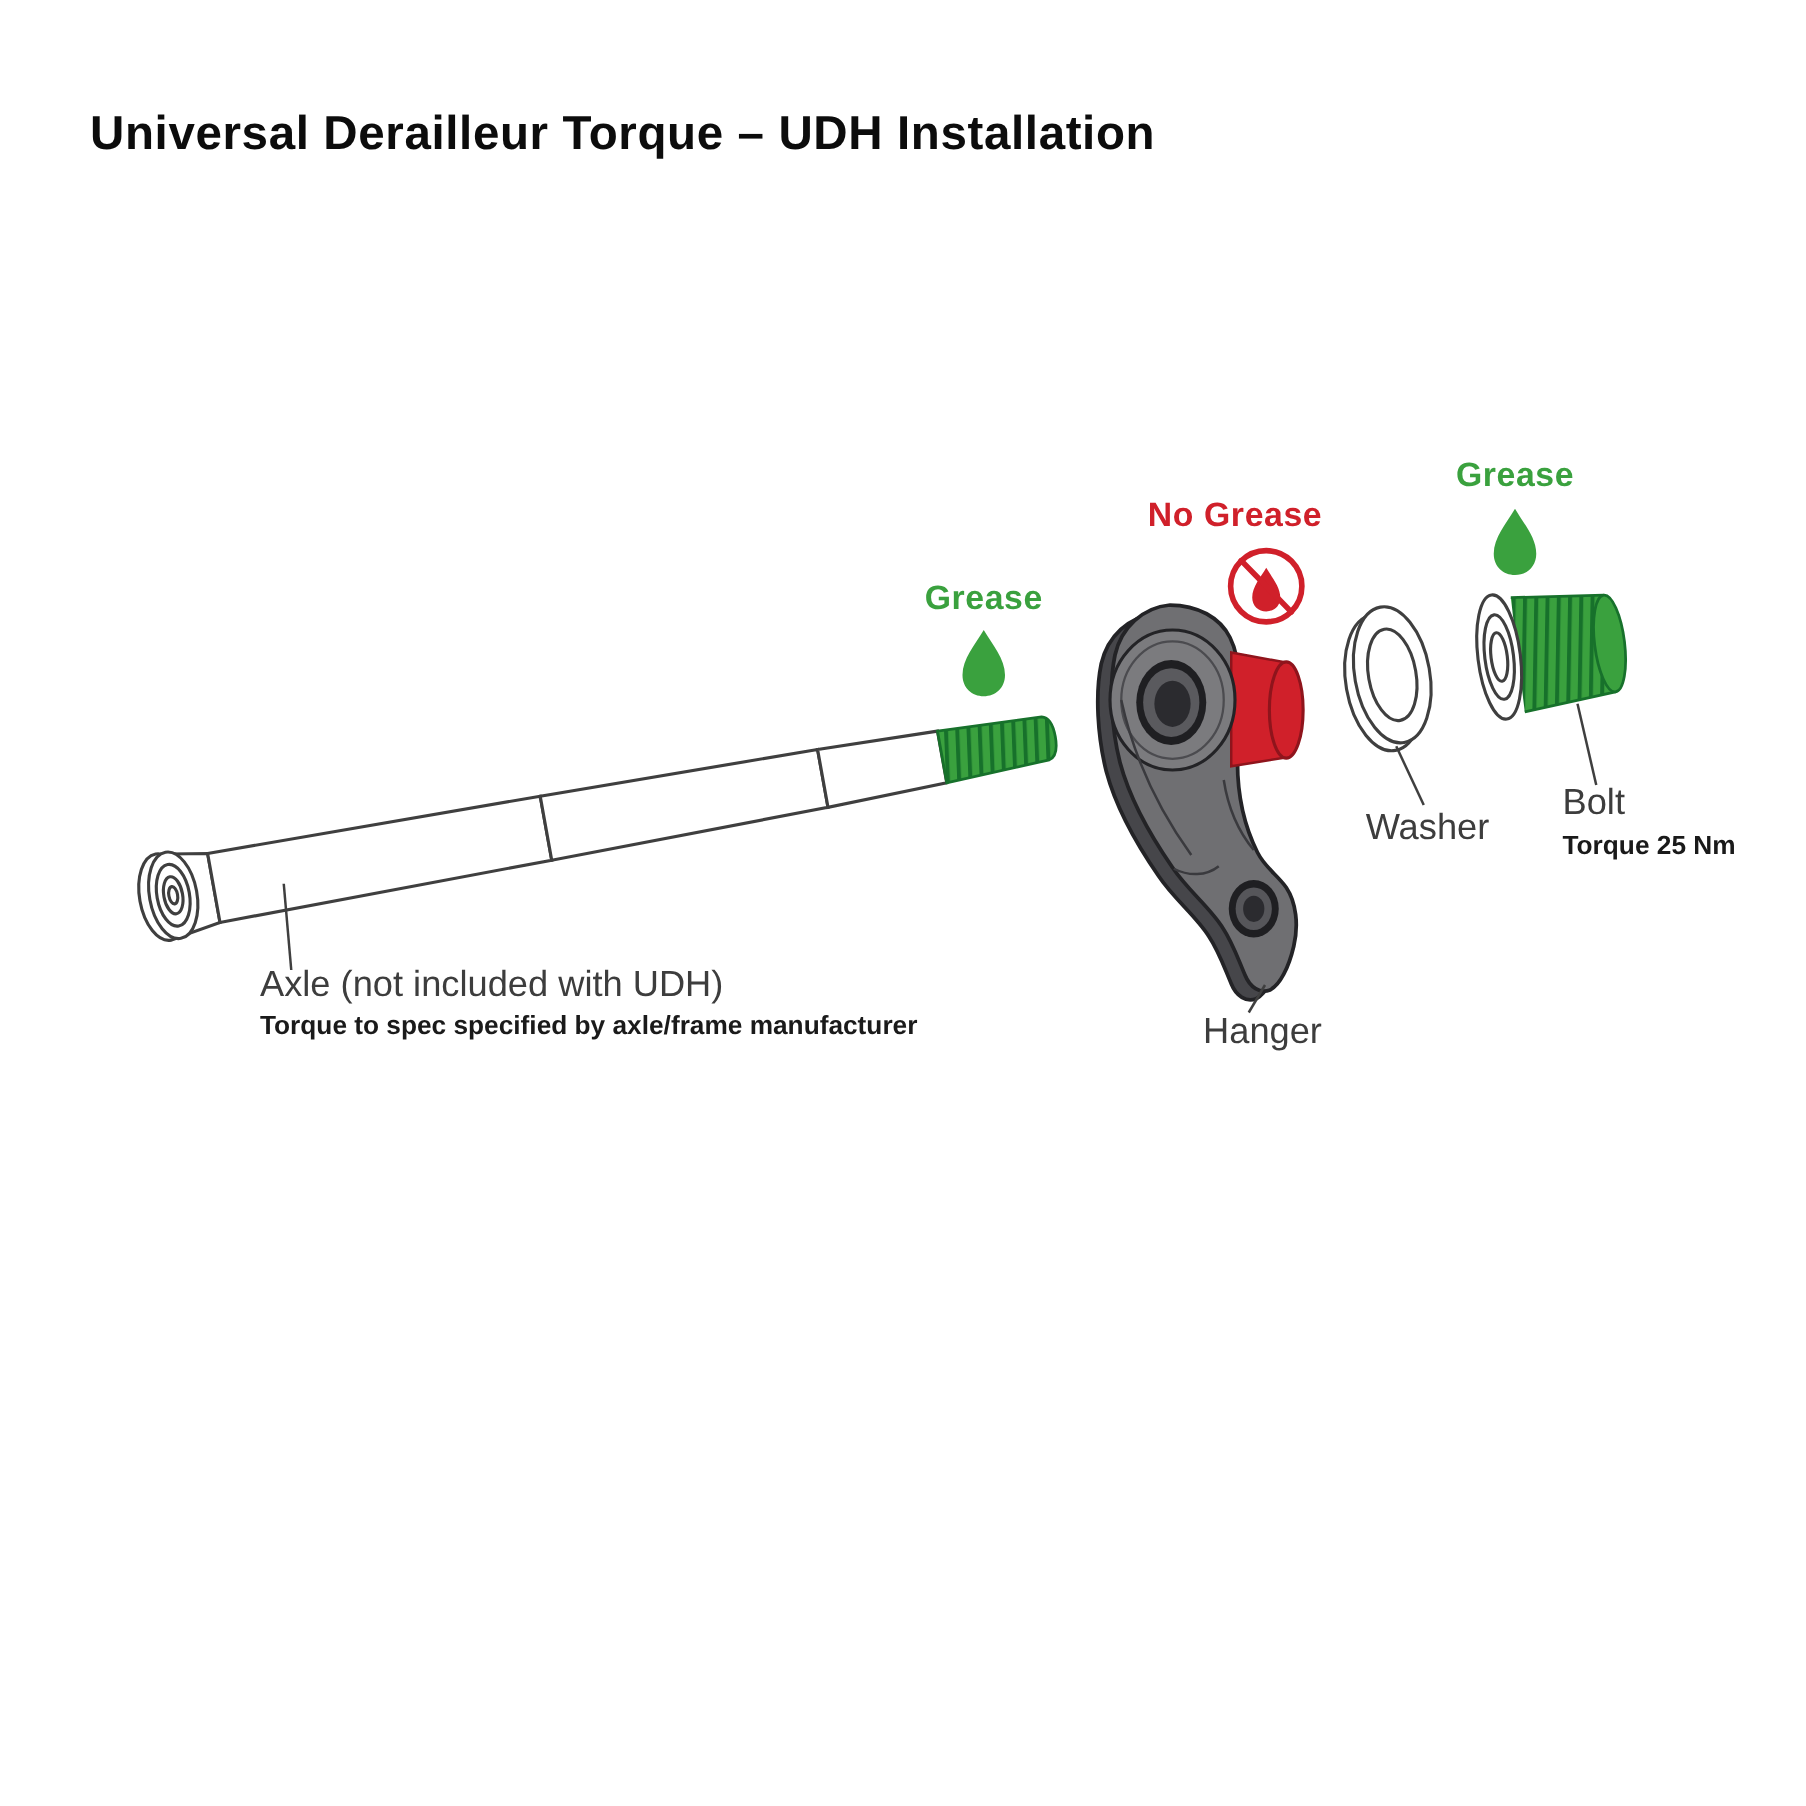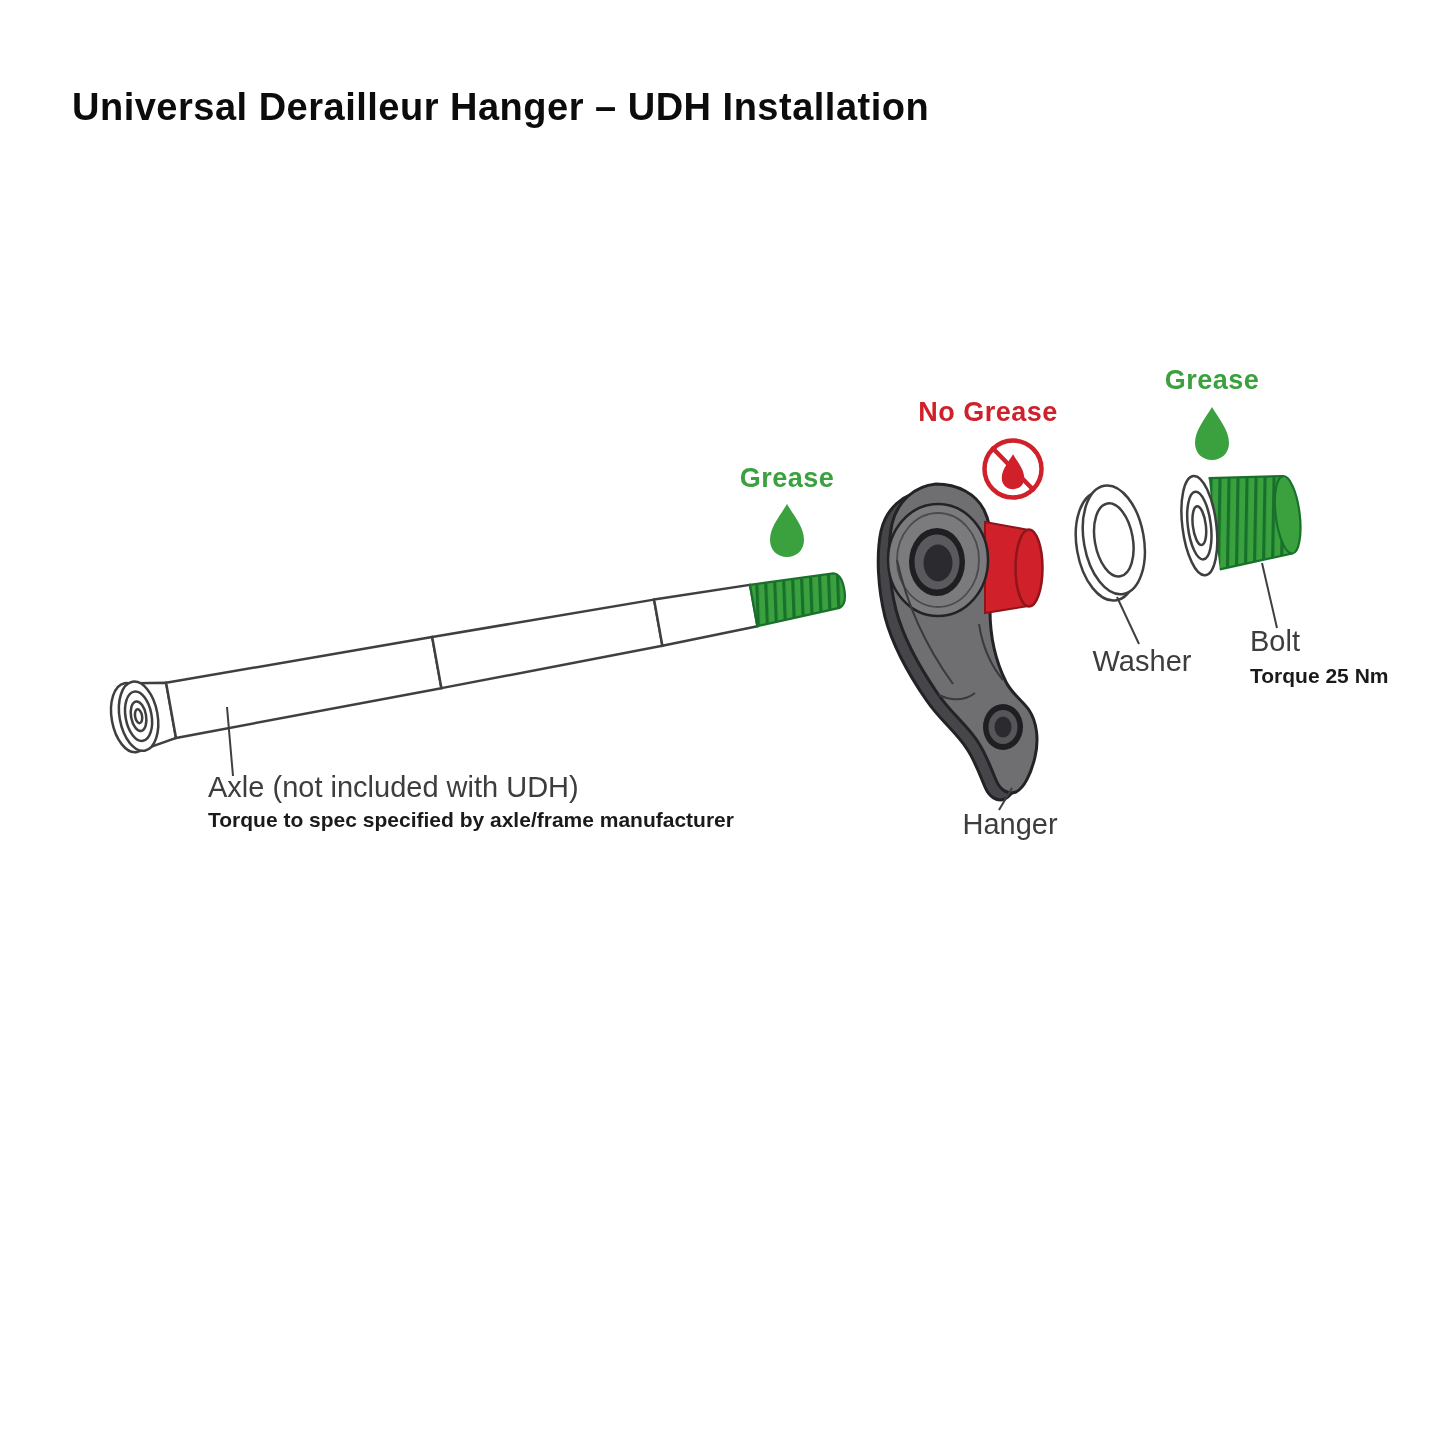--- a/index.html
+++ b/index.html
@@ -22,21 +22,21 @@
   .t-label  { font:400 29px "Liberation Sans", sans-serif; fill:#3d3d3d; }
   .t-note   { font:700 21px "Liberation Sans", sans-serif; fill:#1a1a1a; }
   .leader   { stroke:#3f3f3f; stroke-width:2; fill:none; }
   .ink-line { stroke:#3f3f3f; stroke-width:2.5; fill:#ffffff; }
 </style>
 </head>
 <body>
 
 <div class="page">
 
-  <h1 class="page-title">Universal Derailleur Hanger – UDH Installation</h1>
+  <h1 class="page-title">Universal Derailleur Torque – UDH Installation</h1>
 
   <svg class="diagram" width="1445" height="1445" viewBox="0 0 1445 1445" xmlns="http://www.w3.org/2000/svg" xmlns:xlink="http://www.w3.org/1999/xlink">
 
     <defs>
       <pattern id="patThreads" width="9" height="10" patternUnits="userSpaceOnUse" patternTransform="rotate(8)">
         <rect width="9" height="10" fill="#3aa13e"></rect>
         <rect width="3.2" height="10" fill="#17712b"></rect>
       </pattern>
       <path id="dropShape" d="M 0,-27 C 7,-15 17,-4 17,9 C 17,19.4 9.4,26 0,26 C -9.4,26 -17,19.4 -17,9 C -17,-4 -7,-15 0,-27 Z"></path>
       <path id="hangerBody" d="M 936,484 C 958,484 976,494 984,510 C 989,520 991,532 991,544 L 990,610 C 990,640 996,662 1006,682 C 1012,694 1022,700 1029,710 C 1037,722 1039,740 1035,757 C 1031,774 1024,788 1016,792 C 1008,795 1000,790 996,780 C 990,766 986,754 978,742 C 968,726 950,712 938,694 C 920,668 904,640 896,610 C 889,582 887,548 892,524 C 897,502 914,486 936,484 Z"></path>

